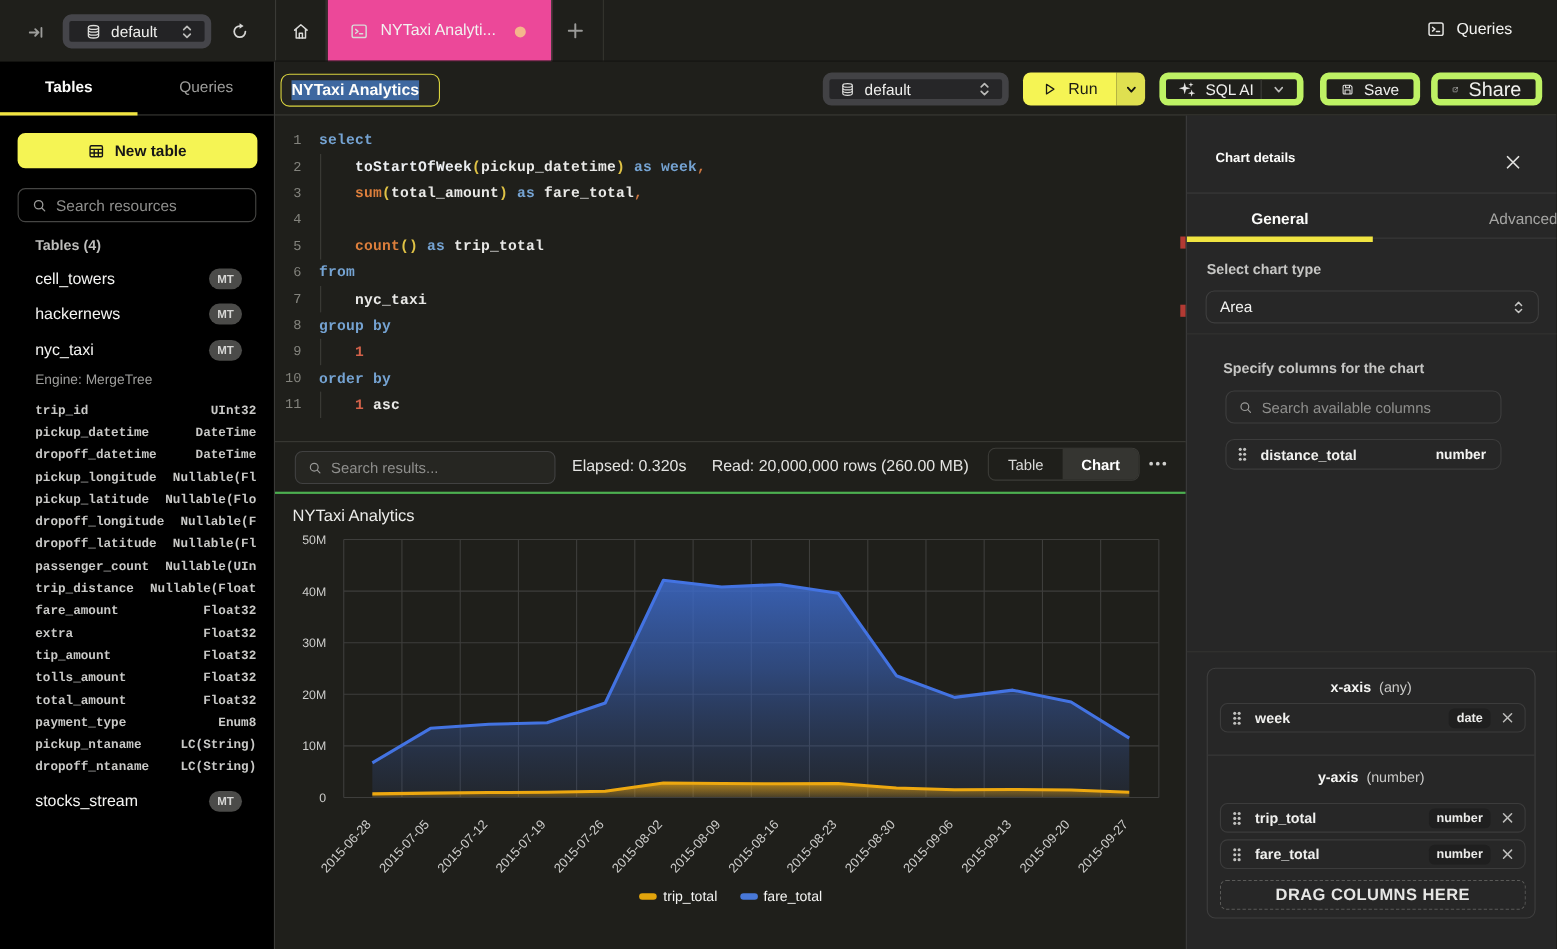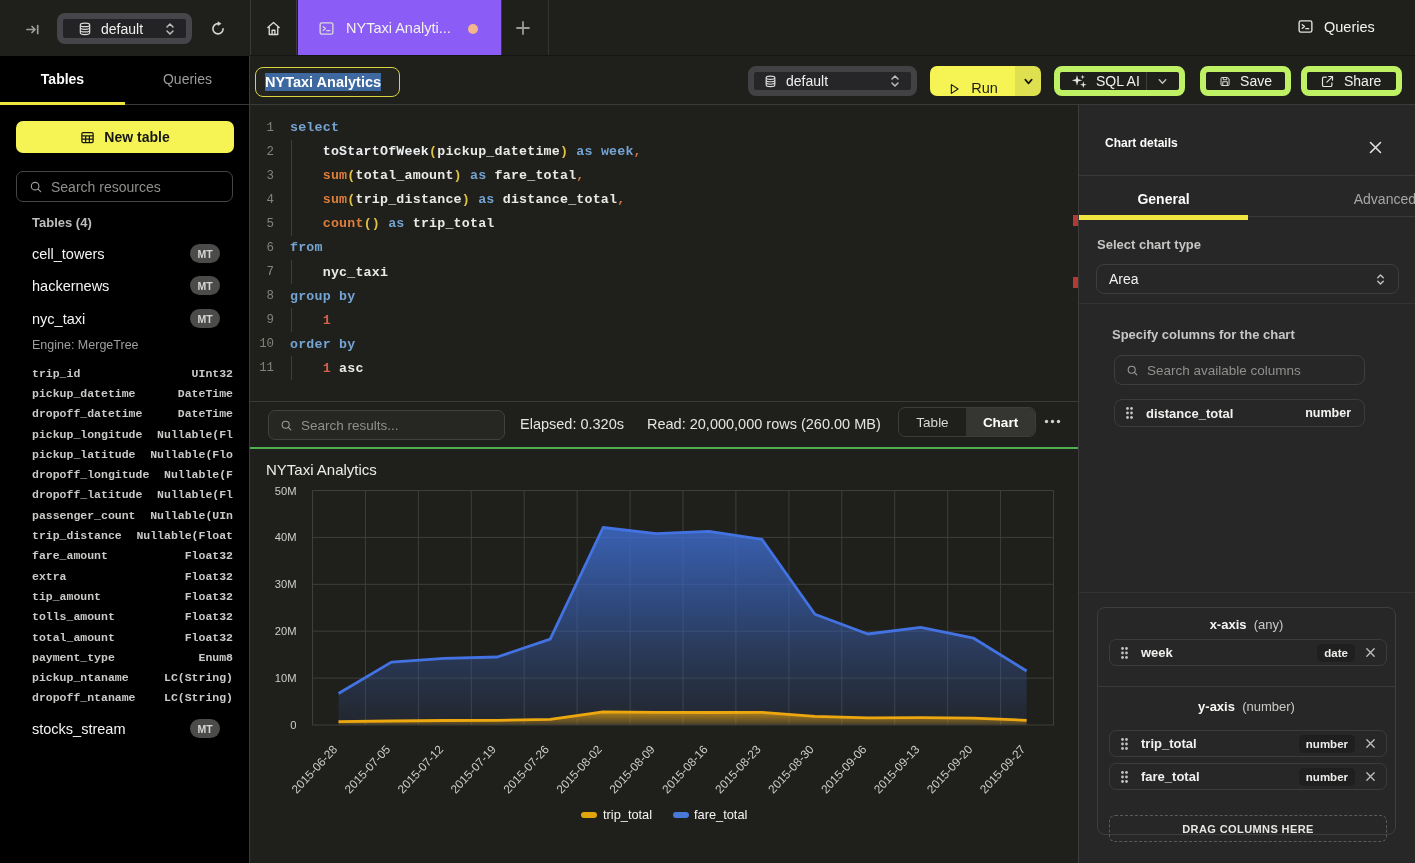--- a/index.html
+++ b/index.html
@@ -50,21 +50,21 @@
       <path d="M12 6.2 a6.8 6.8 0 1 0 6.8 6.8"></path>
       <path d="M11.7 3 L16.6 6.2 L11.7 9.4 Z" fill="#d6d6d4" stroke="none"></path>
     </svg>
 
     <div class="abs" style="left:250px;top:0;width:47px;height:56px;border-left:1px solid #3a3a36;border-right:1px solid #3a3a36;display:flex;align-items:center;justify-content:center">
       <svg width="17" height="17" viewBox="0 0 24 24" fill="none" stroke="#d9d9d7" stroke-width="1.9" stroke-linecap="round" stroke-linejoin="round">
         <path d="M4 10.5 L12 3.5 L20 10.5 M6 9 V20.5 H18 V9"></path>
           <path d="M10 20.5 v-6 h4 v6"></path>
       </svg>
     </div>
-    <div class="abs" style="left:298px;top:0;width:204px;height:56px;background:#8b5cf6;border-right:1px solid #3a3a36;display:flex;align-items:center">
+    <div class="abs" style="left:298px;top:0;width:204px;height:56px;background:#ec4899;border-right:1px solid #3a3a36;display:flex;align-items:center">
       <svg style="margin-left:20px" width="17" height="17" viewBox="0 0 24 24" fill="none" stroke="#d9d9d7" stroke-width="1.9" stroke-linecap="round" stroke-linejoin="round">
         <rect x="3" y="4" width="18" height="16" rx="2.5"></rect>
           <path d="M7.5 9.5 L10.5 12 L7.5 14.5 M12.5 15 H16.5"></path>
       </svg>
       <span style="font-size:14.5px;color:#f2f2f0;margin-left:11px">NYTaxi Analyti...</span>
       <span style="position:absolute;left:170px;top:24px;width:10px;height:10px;border-radius:50%;background:#f4b68c"></span>
     </div>
     <svg class="abs" style="left:516px;top:21px" width="14" height="14" viewBox="0 0 14 14" fill="none" stroke="#9a9a98" stroke-width="1.8" stroke-linecap="round">
       <path d="M7 1 V13 M1 7 H13"></path>
     </svg>
@@ -141,21 +141,21 @@
           <path d="M4 5v4.5c0 1.66 3.58 3 8 3s8-1.34 8-3V5"></path>
           <path d="M4 9.5V14c0 1.66 3.58 3 8 3s8-1.34 8-3V9.5"></path>
           <path d="M4 14v4.5c0 1.66 3.58 3 8 3s8-1.34 8-3V14"></path>
       </svg>
       <span style="font-size:14px;margin-left:9px;color:#efefed">default</span>
       <svg style="margin-left:auto" width="12" height="14" viewBox="0 0 12 14" fill="none" stroke="#bcbcba" stroke-width="1.5" stroke-linecap="round" stroke-linejoin="round">
         <path d="M3 5 L6 2 L9 5 M3 9 L6 12 L9 9"></path>
       </svg>
     </div>
 
-    <div class="abs" style="left:680px;top:10px;width:85px;height:30px;background:#f5f454;border-radius:7px 0 0 7px;display:flex;align-items:flex-end;justify-content:center">
+    <div class="abs" style="left:680px;top:10px;width:85px;height:30px;background:#f5f454;border-radius:7px 0 0 7px;display:flex;align-items:center;justify-content:center">
       <svg width="14" height="14" viewBox="0 0 24 24" fill="none" stroke="#1c1c14" stroke-width="2" stroke-linejoin="round">
           <path d="M7.5 4.5 L19 12 L7.5 19.5 Z"></path>
         </svg>
       <span style="font-size:14.5px;color:#1c1c14;margin-left:10px">Run</span>
     </div>
     <div class="abs" style="left:765px;top:10px;width:26px;height:30px;background:#dfe050;border-radius:0 7px 7px 0;display:flex;align-items:center;justify-content:center">
       <svg width="11" height="11" viewBox="0 0 12 12" fill="none" stroke="#15150f" stroke-width="1.8" stroke-linecap="round" stroke-linejoin="round">
           <path d="M2.5 4 L6 8 L9.5 4"></path>
         </svg>
     </div>
@@ -177,32 +177,32 @@
       <svg width="15" height="15" viewBox="0 0 24 24" fill="none" stroke="#e4e4e2" stroke-width="1.9" stroke-linejoin="round">
         <path d="M6 4 h11 l3 3 v11 a2 2 0 0 1 -2 2 h-12 a2 2 0 0 1 -2 -2 v-12 a2 2 0 0 1 2 -2 z"></path>
         <path d="M8.5 4 v4.5 h7 v-4.5 M7.5 20 v-7.5 h9 v7.5"></path>
       </svg>
       <span style="font-size:14px;margin-left:9px;color:#f0f0ee">Save</span>
     </div>
     <div class="abs tbtn" style="left:1051px;top:10px;width:101px;height:30px;padding:0 13px">
       <svg width="15" height="15" viewBox="0 0 24 24" fill="none" stroke="#e4e4e2" stroke-width="1.9" stroke-linecap="round" stroke-linejoin="round">
         <path d="M10 5 H6 a2 2 0 0 0 -2 2 V18 a2 2 0 0 0 2 2 H17 a2 2 0 0 0 2 -2 V14 M14 4 H20 V10 M11 13 L19.5 4.5"></path>
       </svg>
-      <span style="font-size:14px;margin-left:9px;color:#f0f0ee">Share</span>
+      <span style="font-size:18px;margin-left:9px;color:#f0f0ee">Share</span>
     </div>
 
     <div id="editor" class="abs" style="left:0;top:49px;width:828px;height:296px;padding-top:10.6px">
       <div class="abs" style="left:40.5px;top:35px;width:1px;height:96px;background:#3c3c38"></div>
       <div class="abs" style="left:40.5px;top:155px;width:1px;height:24px;background:#3c3c38"></div>
       <div class="abs" style="left:40.5px;top:203px;width:1px;height:24px;background:#3c3c38"></div>
       <div class="abs" style="left:40.5px;top:251px;width:1px;height:24px;background:#3c3c38"></div>
       <div class="eline"><span class="g">1</span><span class="c"><span class="kw">select</span></span></div>
       <div class="eline"><span class="g">2</span><span class="c">    <span class="fn">toStartOfWeek</span><span class="pr">(</span><span class="id">pickup_datetime</span><span class="pr">)</span> <span class="kw">as</span> <span class="kw">week</span><span class="cm">,</span></span></div>
       <div class="eline"><span class="g">3</span><span class="c">    <span class="or">sum</span><span class="pr">(</span><span class="id">total_amount</span><span class="pr">)</span> <span class="kw">as</span> <span class="id">fare_total</span><span class="cm">,</span></span></div>
-      <div class="eline"><span class="g">4</span><span class="c">    <span class="or">sum</span><span class="pr">(</span><span class="id">trip_distance</span><span class="pr">)</span> <span class="kw">as</span> <span class="id">distance_total</span><span class="cm">,</span></span></div>
+      <div class="eline"><span class="g">4</span></div>
       <div class="eline"><span class="g">5</span><span class="c">    <span class="or">count</span><span class="pr">()</span> <span class="kw">as</span> <span class="id">trip_total</span></span></div>
       <div class="eline"><span class="g">6</span><span class="c"><span class="kw">from</span></span></div>
       <div class="eline"><span class="g">7</span><span class="c">    <span class="id">nyc_taxi</span></span></div>
       <div class="eline"><span class="g">8</span><span class="c"><span class="kw">group by</span></span></div>
       <div class="eline"><span class="g">9</span><span class="c">    <span class="nm">1</span></span></div>
       <div class="eline"><span class="g">10</span><span class="c"><span class="kw">order by</span></span></div>
       <div class="eline"><span class="g">11</span><span class="c">    <span class="nm">1</span> <span class="id">asc</span></span></div>
     </div>
     <div class="abs" style="left:823px;top:159px;width:5px;height:11px;background:#b23a33"></div>
     <div class="abs" style="left:823px;top:221px;width:5px;height:11px;background:#b23a33"></div>
@@ -382,16 +382,16 @@
             <circle cx="6.5" cy="7" r="1.4"></circle>
             <circle cx="2.5" cy="11.5" r="1.4"></circle>
             <circle cx="6.5" cy="11.5" r="1.4"></circle>
           </svg>
         <span style="font-size:13px;font-weight:bold;color:#f0f0ee;margin-left:12px">fare_total</span>
         <span class="badge" style="margin-left:auto">number</span>
         <svg style="margin-left:10px" width="11" height="11" viewBox="0 0 12 12" fill="none" stroke="#bcbcba" stroke-width="1.5" stroke-linecap="round">
             <path d="M2 2 L10 10 M10 2 L2 10"></path>
           </svg>
       </div>
-      <div class="abs" style="left:11px;top:207px;width:278px;height:27px;border:1.5px dashed #5a5a58;border-radius:6px;display:flex;align-items:center;justify-content:center;font-size:11px;font-weight:bold;color:#e6e6e4;letter-spacing:0.4px">DRAG COLUMNS HERE</div>
+      <div class="abs" style="left:11px;top:192px;width:278px;height:27px;border:1.5px dashed #5a5a58;border-radius:6px;display:flex;align-items:center;justify-content:center;font-size:15px;font-weight:bold;color:#e6e6e4;letter-spacing:0.4px">DRAG COLUMNS HERE</div>
     </div>
   </div>
 </div>
 
 </body></html>

